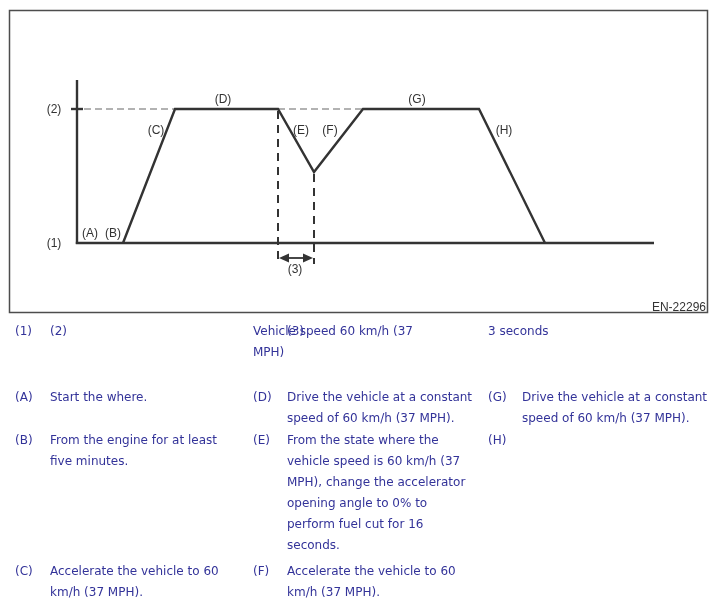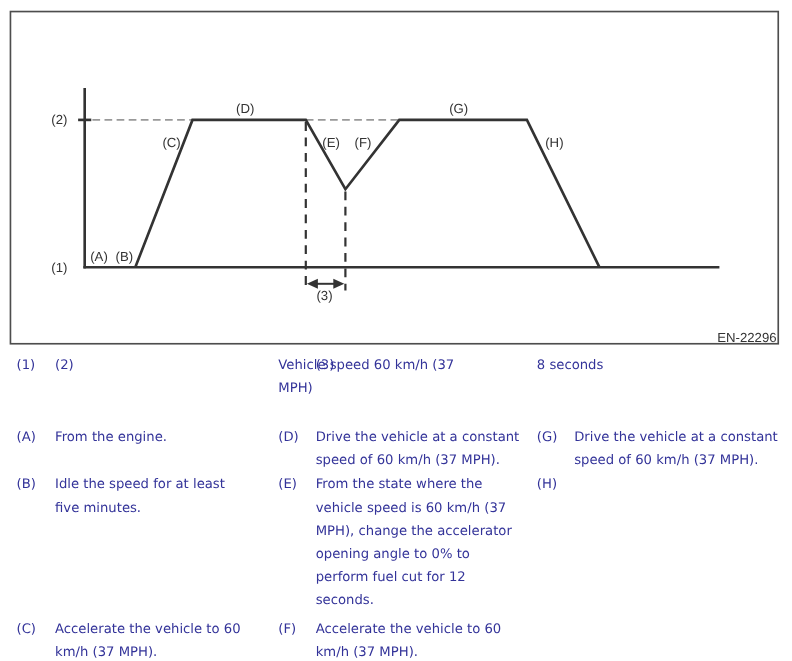--- a/index.html
+++ b/index.html
@@ -61,44 +61,44 @@
 </div>
 
 <div class="legend" style="color: rgb(51, 51, 153);">
 
   <div class="legend-row row-1">
     <div class="cell-marker">(1)</div>
     <div class="cell-marker">(2)</div>
     <div class="cell-text">Vehicle speed 60 km/h (37
 MPH)</div>
     <div class="cell-marker">(3)</div>
-    <div class="cell-text">8 seconds</div>
+    <div class="cell-text">3 seconds</div>
   </div>
 
   <div class="legend-row row-2">
     <div class="cell-marker">(A)</div>
-    <div class="cell-text">From the engine.</div>
+    <div class="cell-text">Start the where.</div>
     <div class="cell-marker">(D)</div>
     <div class="cell-text">Drive the vehicle at a constant
 speed of 60 km/h (37 MPH).</div>
     <div class="cell-marker">(G)</div>
     <div class="cell-text">Drive the vehicle at a constant
 speed of 60 km/h (37 MPH).</div>
   </div>
 
   <div class="legend-row row-3">
     <div class="cell-marker">(B)</div>
-    <div class="cell-text">Idle the speed for at least
+    <div class="cell-text">From the engine for at least
 five minutes.</div>
     <div class="cell-marker">(E)</div>
     <div class="cell-text">From the state where the
 vehicle speed is 60 km/h (37
 MPH), change the accelerator
 opening angle to 0% to
-perform fuel cut for 12
+perform fuel cut for 16
 seconds.</div>
     <div class="cell-marker">(H)</div>
   </div>
 
   <div class="legend-row row-4">
     <div class="cell-marker">(C)</div>
     <div class="cell-text">Accelerate the vehicle to 60
 km/h (37 MPH).</div>
     <div class="cell-marker">(F)</div>
     <div class="cell-text">Accelerate the vehicle to 60

